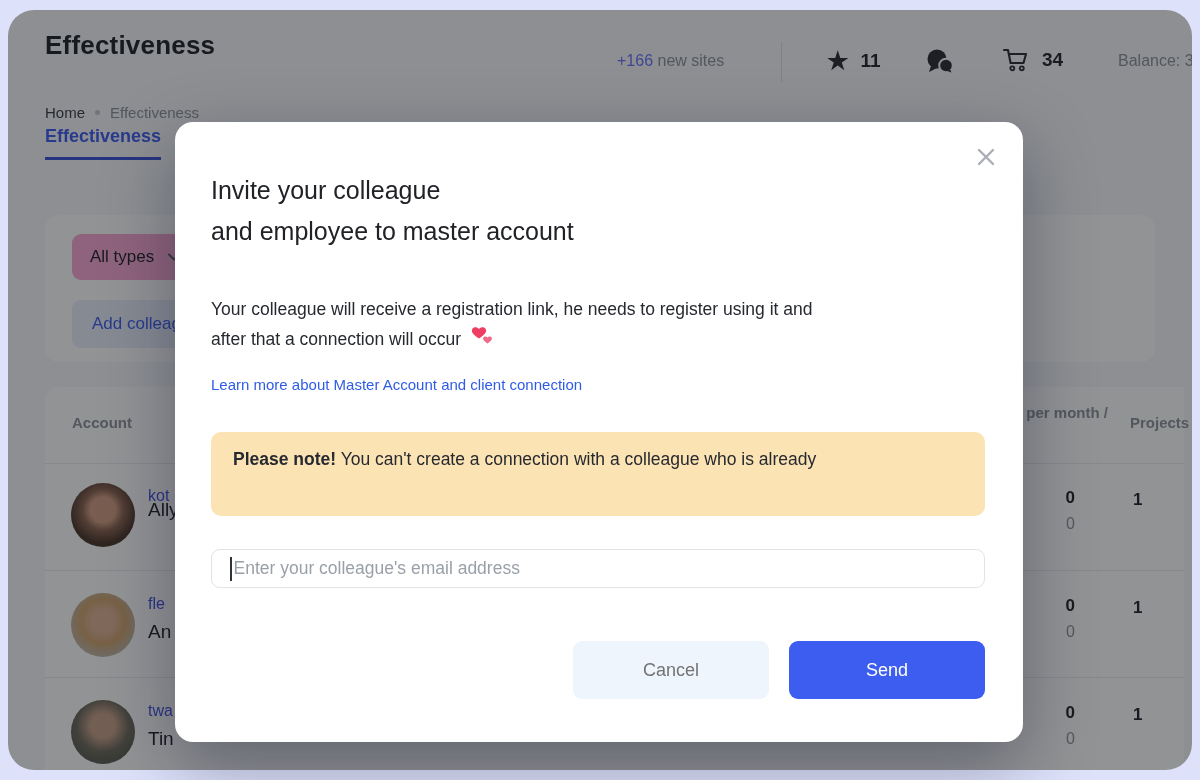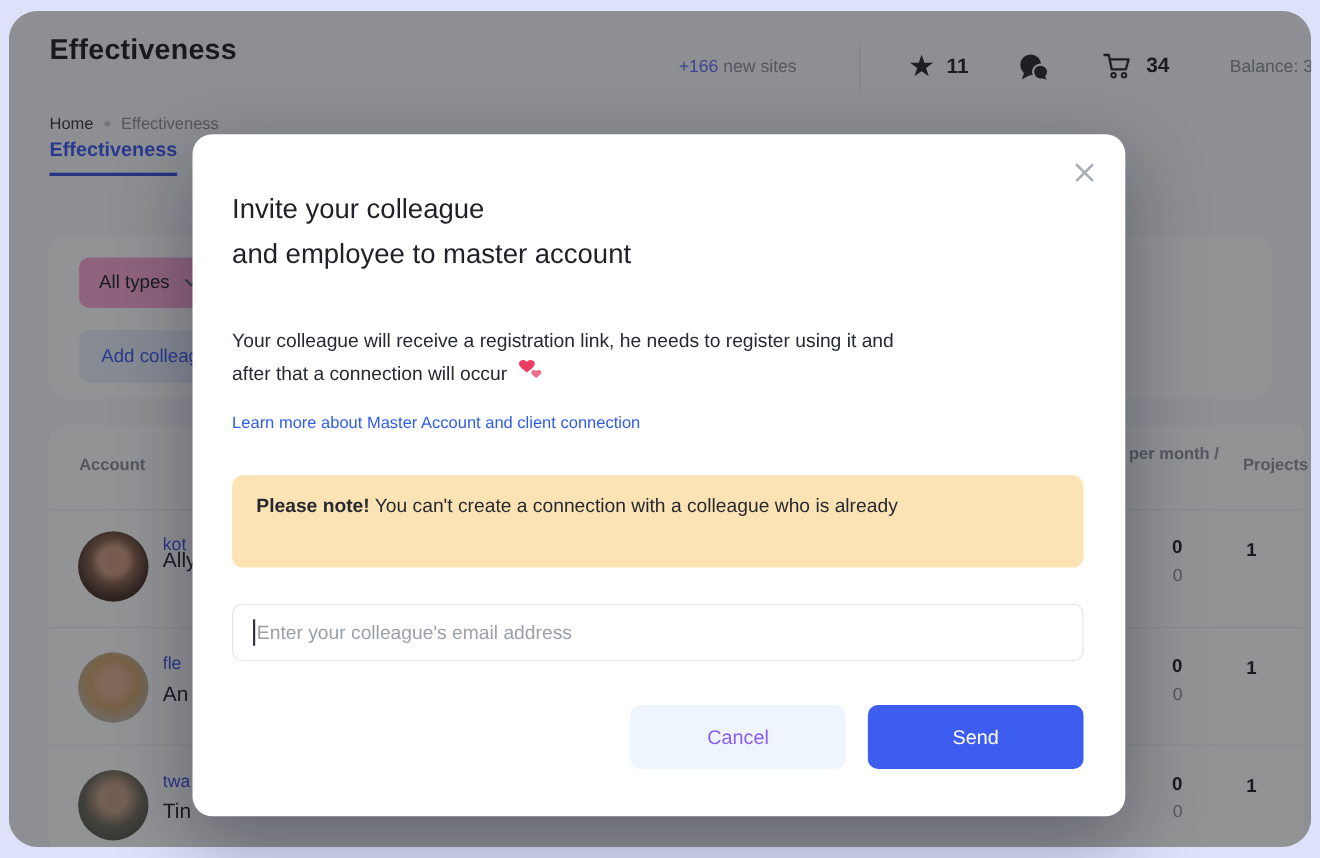--- a/index.html
+++ b/index.html
@@ -74,29 +74,29 @@
   .modal-body { position:absolute; left:36px; top:172px; font-size:17.5px; line-height:30px; color:#26292f; width:790px; }
   .hearts { display:inline-block; vertical-align:-3px; margin-left:4px; }
   .modal-link { position:absolute; left:36px; top:254px; font-size:15px; color:#2f5ce6; cursor:pointer; }
   .note-box {
     position:absolute; left:36px; top:310px; width:774px; height:84px;
     background:#fbe3b4; border-radius:10px; padding:13px 22px;
     font-size:17.5px; line-height:29px; color:#26292f;
   }
   .note-box b { font-weight:700; }
   .email-input {
-    position:absolute; left:36px; top:427px; width:774px; height:52px;
+    position:absolute; left:36px; top:427px; width:774px; height:39px;
     border:1px solid #e1e3e8; border-radius:9px; background:#fff;
     display:flex; align-items:center; padding:0 18px; cursor:text;
   }
   .caret { width:1.5px; height:24px; background:#30343a; margin-right:2px; }
   .placeholder { font-size:17.5px; color:#9aa0a8; }
   .btn-row { position:absolute; right:38px; top:519px; display:flex; gap:20px; }
   .btn { height:58px; border-radius:9px; border:none; font-family:inherit; font-size:18px; display:flex; align-items:center; justify-content:center; cursor:pointer; }
-  .btn-cancel { width:196px; background:#eff5fc; color:#8b5cf6; }
+  .btn-cancel { width:196px; background:#eff5fc; color:#737373; }
   .btn-send { width:196px; background:#3d5cf0; color:#ffffff; }
 </style>
 </head>
 <body>
 
 <div class="app">
 
   <div class="abs page-title">Effectiveness</div>
 
   <div class="abs breadcrumb">

